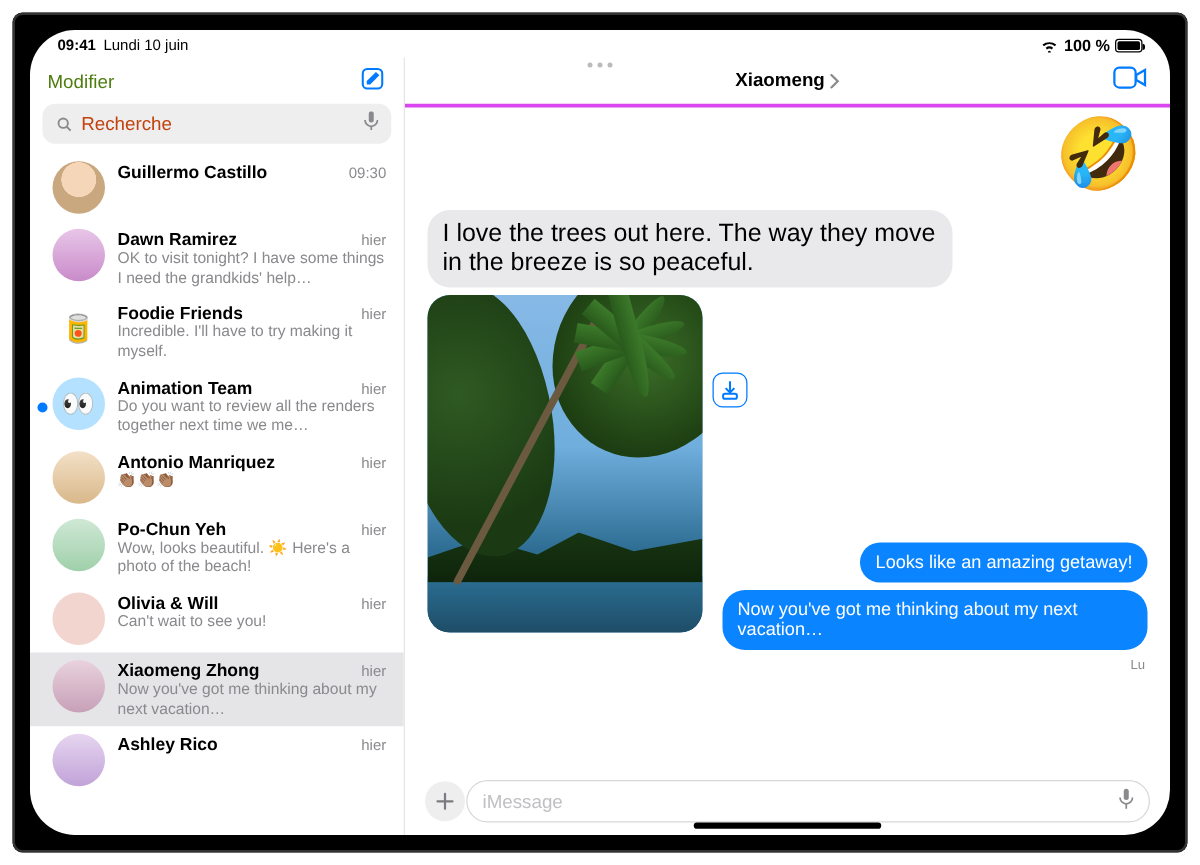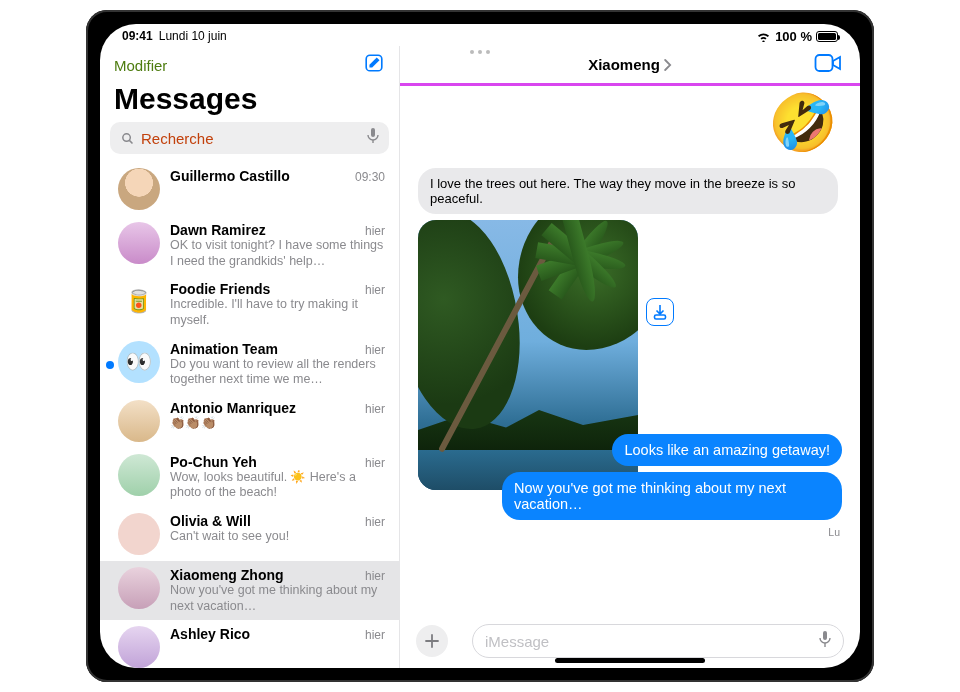--- a/index.html
+++ b/index.html
@@ -1,18 +1,18 @@
 <!DOCTYPE html>
 <html><head>
 <meta charset="utf-8">
 <style>
   * { box-sizing: border-box; margin: 0; padding: 0; font-family: -apple-system, "Helvetica Neue", Arial, sans-serif; }
   body { background:#fff; display:flex; align-items:center; justify-content:center; height:692px; width:960px; }
   .device {
-    width:788px; height:672px; background:#000; border-radius:21px; padding:14px;
+    width:940px; height:672px; background:#000; border-radius:8px; padding:14px;
     box-shadow: inset 0 0 0 2px #333;
   }
   .screen {
     width:100%; height:100%; background:#fff; border-radius:36px; overflow:hidden; position:relative;
     display:flex; flex-direction:column;
   }
   .status-bar {
     height:22px; display:flex; align-items:center; justify-content:space-between;
     font-size:12px; font-weight:600; padding:2px 22px 0 22px; color:#000;
   }
@@ -66,21 +66,21 @@
     height:40px; border-bottom:3px solid #d946ef; display:flex; align-items:center; justify-content:space-between;
     padding:0 18px; position:relative;
   }
   .pane-title { position:absolute; left:50%; transform:translateX(-50%); font-size:15px; font-weight:600; display:flex; align-items:center; gap:2px;}
   .pane-title svg{color:#8a8a8e;}
   .facetime { color:#007aff; }
   .messages-area { flex:1; overflow:hidden; position:relative; padding:10px 18px 4px 18px;}
   .emoji-big { position:absolute; right:22px; top:4px; font-size:56px; }
   .recv-row { display:flex; flex-direction:column; align-items:flex-start; gap:4px; margin-top:72px;}
   .bubble-recv {
-    background:#e9e9eb; color:#000; border-radius:18px; padding:8px 12px; font-size:13px; max-width:420px;
+    background:#e9e9eb; color:#000; border-radius:18px; padding:8px 12px; font-size:20px; max-width:420px;
   }
   .img-attach {
     width:220px; height:270px; border-radius:18px; background:linear-gradient(#7fb6e6,#6ca7db);
     position:relative; overflow:hidden; margin-top:2px;
   }
   .sky{position:absolute;inset:0;background:linear-gradient(#87b9e6 0%, #6faedd 45%, #2f6f95 75%, #204a5f 100%);}
   .foliage-left{position:absolute;left:-20px;top:-10px;width:120px;height:220px;
     background:radial-gradient(circle at 40% 40%, #2f5a22 0%, #1b3a13 70%);
     border-radius:50% 60% 50% 60%; transform:rotate(-6deg);}
   .foliage-right{position:absolute;right:-30px;top:-30px;width:150px;height:160px;
@@ -98,21 +98,21 @@
     position:absolute; left:246px; top:calc(72px + 30px + 110px);
     width:28px;height:28px;border:1.5px solid #007aff;border-radius:8px;
     display:flex;align-items:center;justify-content:center;color:#007aff;background:#fff;
   }
   .sent-col{ position:absolute; right:18px; bottom:80px; display:flex; flex-direction:column; align-items:flex-end; gap:6px;}
   .bubble-sent{
     background:#0a84ff; color:#fff; border-radius:18px; padding:8px 12px; font-size:14.5px; max-width:340px;
   }
   .read-receipt{font-size:10.5px;color:#8a8a8e; text-align:left; padding-right:2px;margin-left:20px;}
   .compose-row{
-    display:flex; align-items:center; gap:24px; padding:6px 16px 10px 16px;
+    display:flex; align-items:center; gap:1px; padding:6px 16px 10px 16px;
   }
   .add-btn{
     width:32px;height:32px;border-radius:50%;background:#eeeeef;display:flex;align-items:center;justify-content:center;color:#7c7c80;font-size:20px;font-weight:300;
   }
   .input-pill{
     flex:1;height:34px;border:1px solid #d8d8dc;border-radius:17px;display:flex;align-items:center;
     padding:0 12px;justify-content:space-between;color:#c0c0c4;
   }
   .input-pill .ph{font-size:15px;}
   .home-indicator{
@@ -170,21 +170,20 @@
       <aside class="sidebar">
         <div class="sidebar-top">
           <span class="edit-link">Modifier</span>
           <span class="compose">
             <svg width="22" height="22" viewBox="0 0 24 24" fill="none" stroke="#007aff" stroke-width="1.8">
               <rect x="3.5" y="3.5" width="17" height="17" rx="4"></rect>
                 <path d="M15 6l3 3-8 8H7v-3l8-8z" fill="#007aff" stroke="none"></path>
             </svg>
           </span>
         </div>
-        <div class="sidebar-title">Messages</div>
         <div class="search-wrap">
           <div class="search">
             <svg width="15" height="15" viewBox="0 0 24 24" fill="none" stroke="#8a8a8e" stroke-width="2.4">
                 <circle cx="10.5" cy="10.5" r="6"></circle>
                 <line x1="20" y1="20" x2="15" y2="15"></line>
               </svg>
             <span class="search-input">Recherche</span>
             <span class="mic">
               <svg width="12" height="16" viewBox="0 0 12 16" fill="#8a8a8e">
                   <rect x="4" y="0" width="4" height="9" rx="2"></rect>

